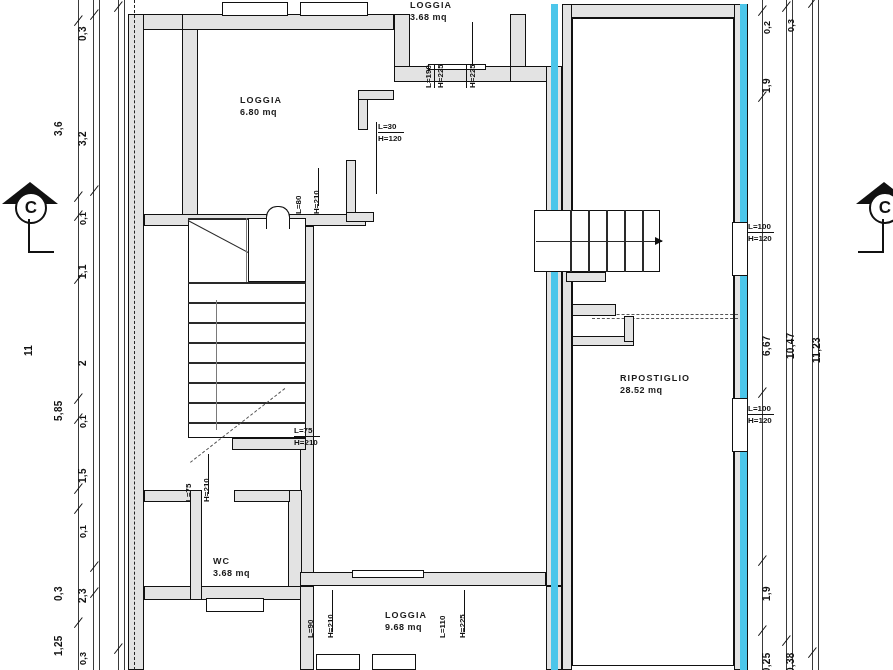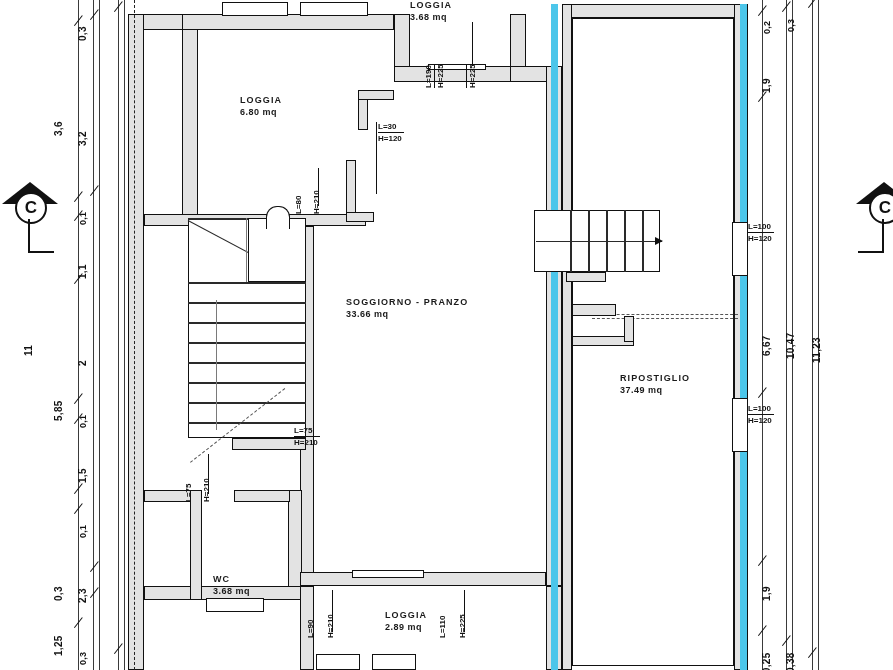--- a/index.html
+++ b/index.html
@@ -262,38 +262,34 @@
   <div class="rlbl" style="left:410px;top:0px;">
     <span class="nm">LOGGIA</span>
     <span class="ar">3.68 mq</span>
   </div>
 
   <div class="rlbl" style="left:240px;top:95px;">
     <span class="nm">LOGGIA</span>
     <span class="ar">6.80 mq</span>
   </div>
 
-  <div class="rlbl" style="left:346px;top:297px;">
-    <span class="nm">SOGGIORNO - PRANZO</span>
-    <span class="ar">33.66 mq</span>
-  </div>
 
   <div class="rlbl" style="left:620px;top:373px;">
     <span class="nm">RIPOSTIGLIO</span>
-    <span class="ar">37.49 mq</span>
-  </div>
-
-  <div class="rlbl" style="left:213px;top:574px;">
+    <span class="ar">28.52 mq</span>
+  </div>
+
+  <div class="rlbl" style="left:213px;top:556px;">
     <span class="nm">WC</span>
     <span class="ar">3.68 mq</span>
   </div>
 
   <div class="rlbl" style="left:385px;top:610px;">
     <span class="nm">LOGGIA</span>
-    <span class="ar">2.89 mq</span>
+    <span class="ar">9.68 mq</span>
   </div>
 
   <div class="otagv" style="left:446px;top:66px;">
     <span class="l">L=190</span>
     <span class="h">H=225</span>
   </div>
   <div class="ln vln" style="left:472px;top:22px;width:1.2px;height:44px;background:#111;"></div>
   <div class="otagv" style="left:478px;top:66px;">
     <span class="l" style="visibility:hidden">L=190</span>
     <span class="h">H=225</span>

